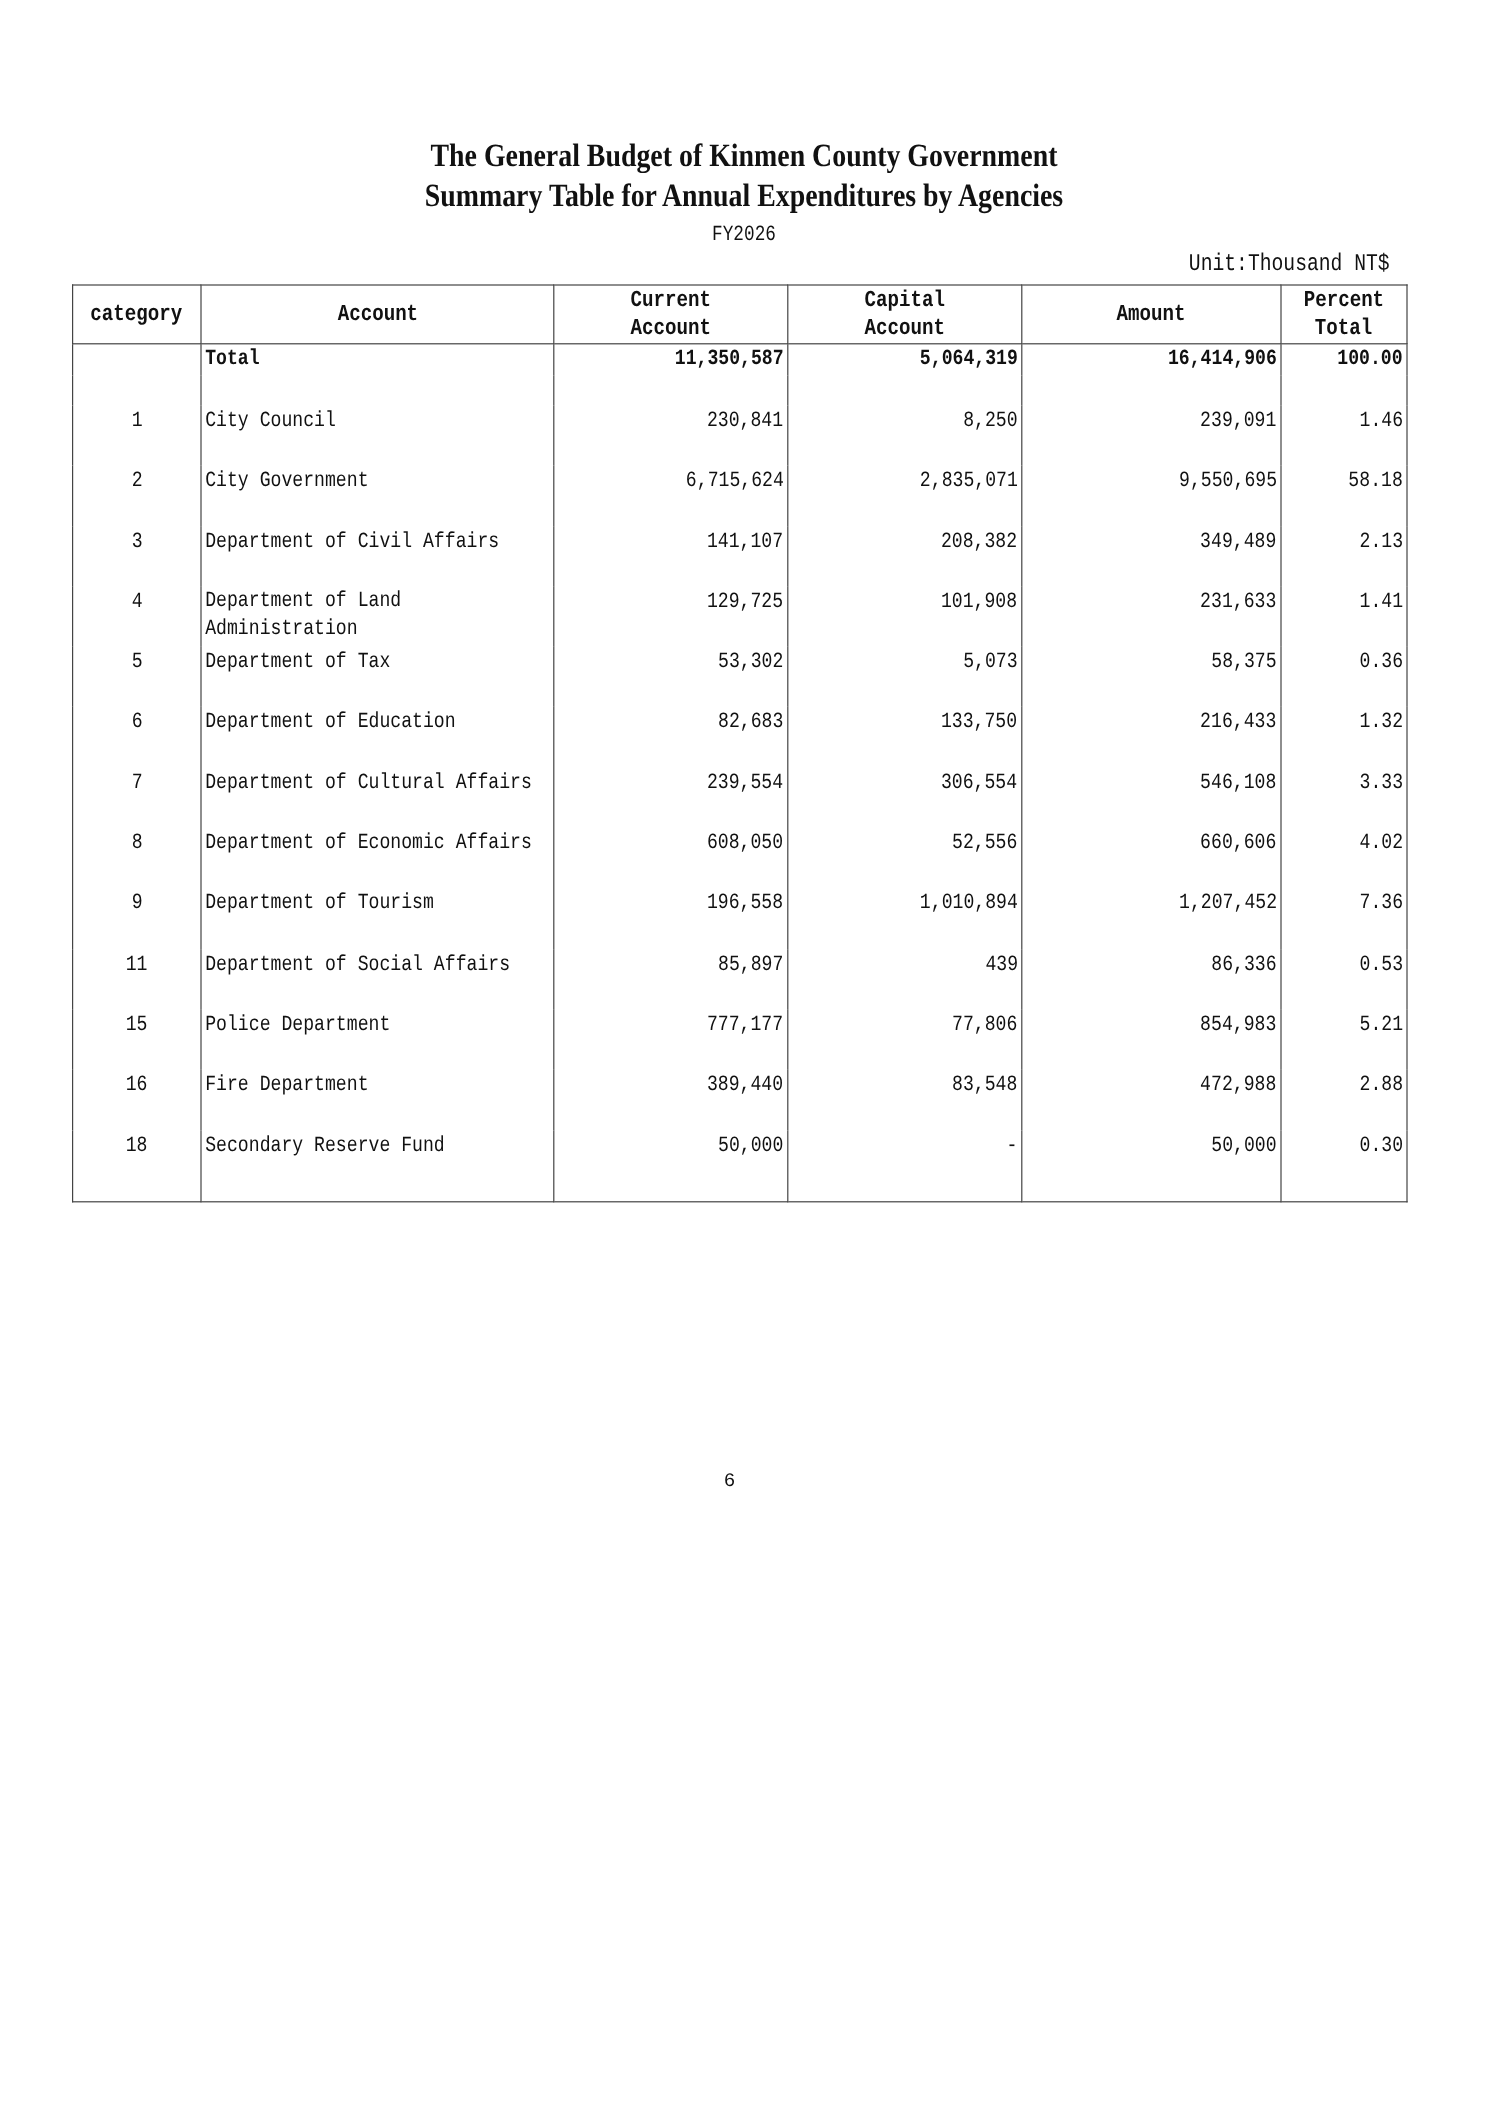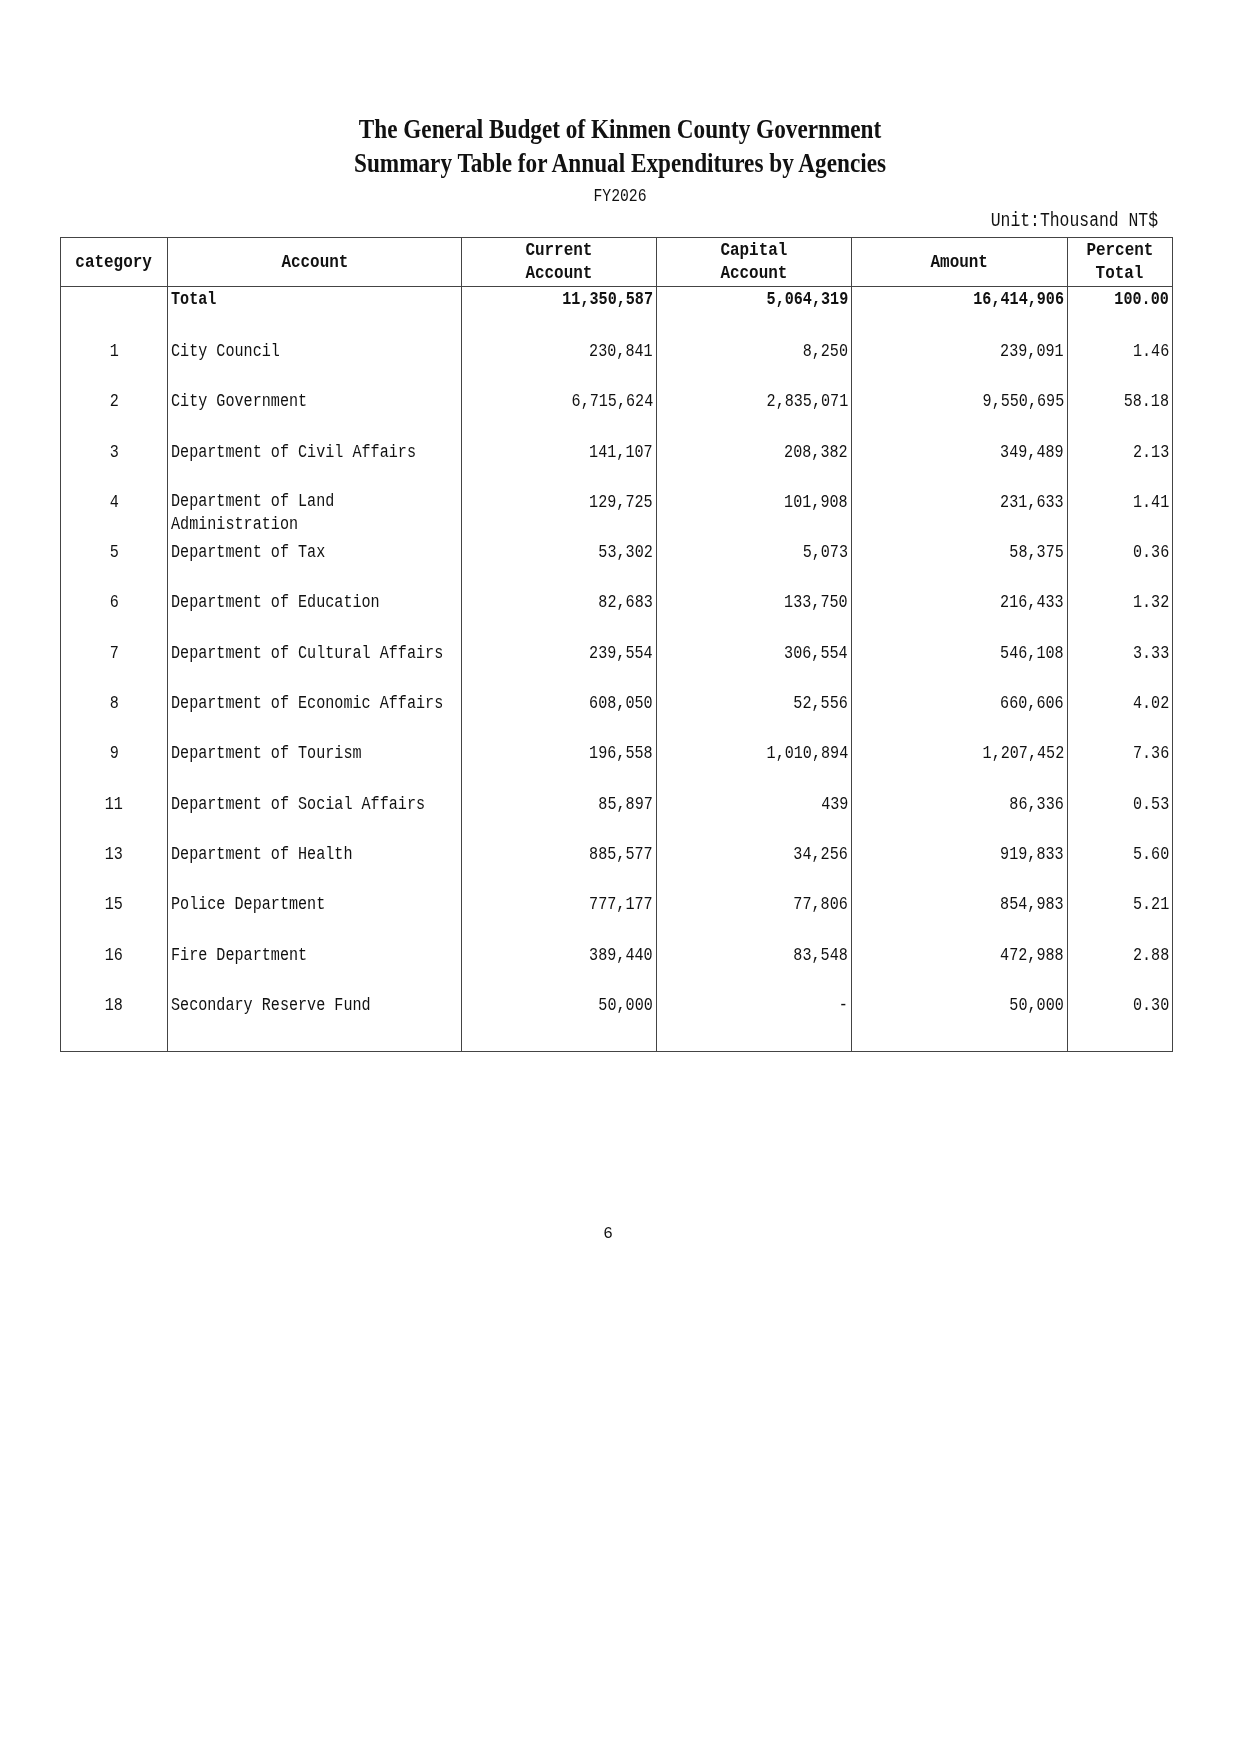--- a/index.html
+++ b/index.html
@@ -173,28 +173,20 @@
       </tr>
       <tr>
         <td class="cat"><span class="sx">11</span></td>
         <td class="acc"><span class="acc-text">Department of Social Affairs</span></td>
         <td class="num"><span class="sx">85,897</span></td>
         <td class="num"><span class="sx">439</span></td>
         <td class="num"><span class="sx">86,336</span></td>
         <td class="num"><span class="sx">0.53</span></td>
       </tr>
       <tr>
-        <td class="cat"><span class="sx">13</span></td>
-        <td class="acc"><span class="acc-text">Department of Health</span></td>
-        <td class="num"><span class="sx">885,577</span></td>
-        <td class="num"><span class="sx">34,256</span></td>
-        <td class="num"><span class="sx">919,833</span></td>
-        <td class="num"><span class="sx">5.60</span></td>
-      </tr>
-      <tr>
         <td class="cat"><span class="sx">15</span></td>
         <td class="acc"><span class="acc-text">Police Department</span></td>
         <td class="num"><span class="sx">777,177</span></td>
         <td class="num"><span class="sx">77,806</span></td>
         <td class="num"><span class="sx">854,983</span></td>
         <td class="num"><span class="sx">5.21</span></td>
       </tr>
       <tr>
         <td class="cat"><span class="sx">16</span></td>
         <td class="acc"><span class="acc-text">Fire Department</span></td>

